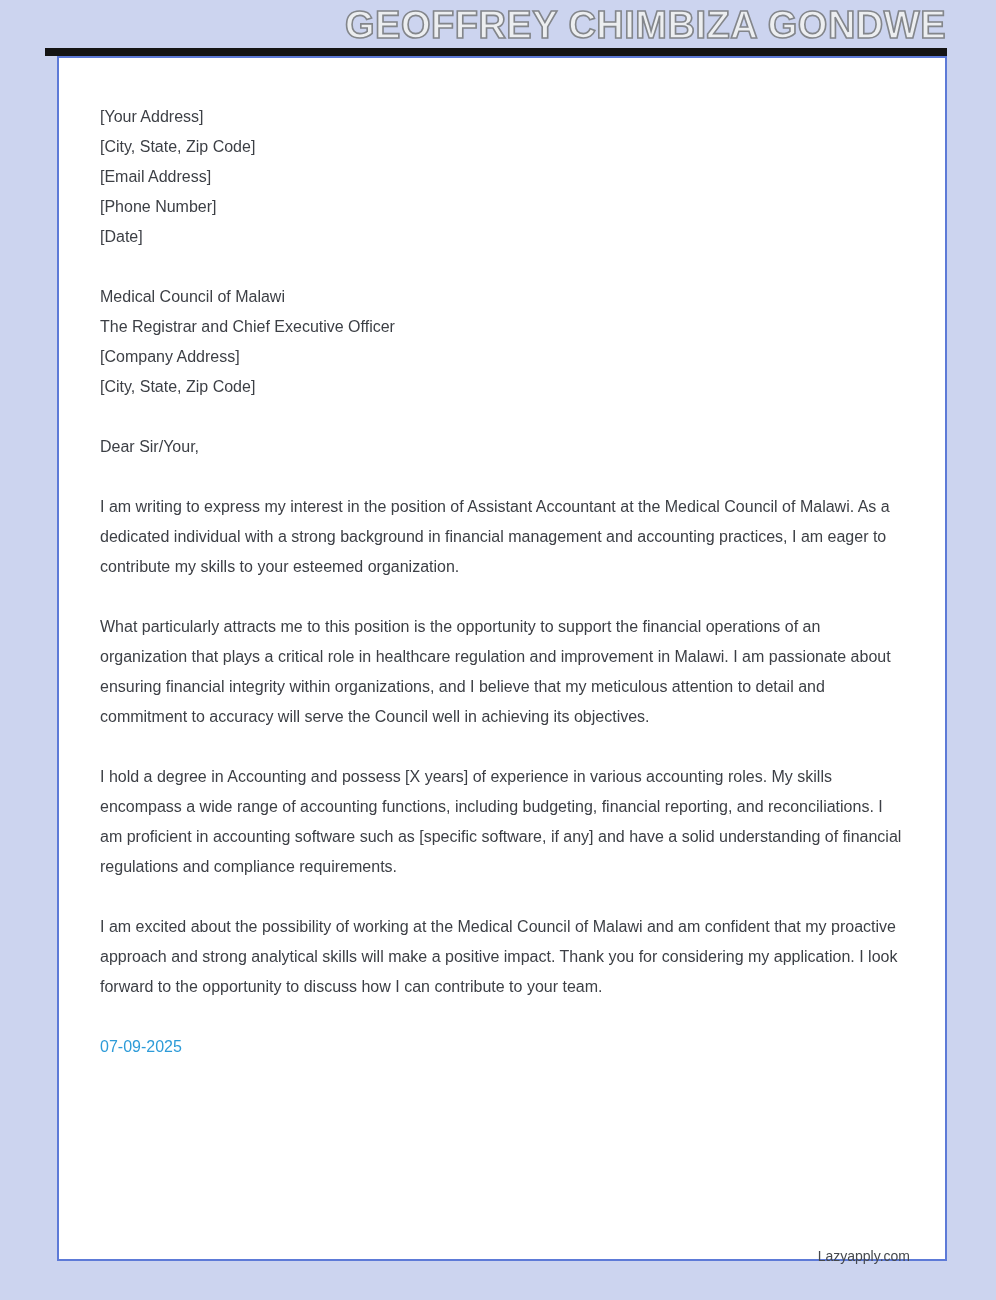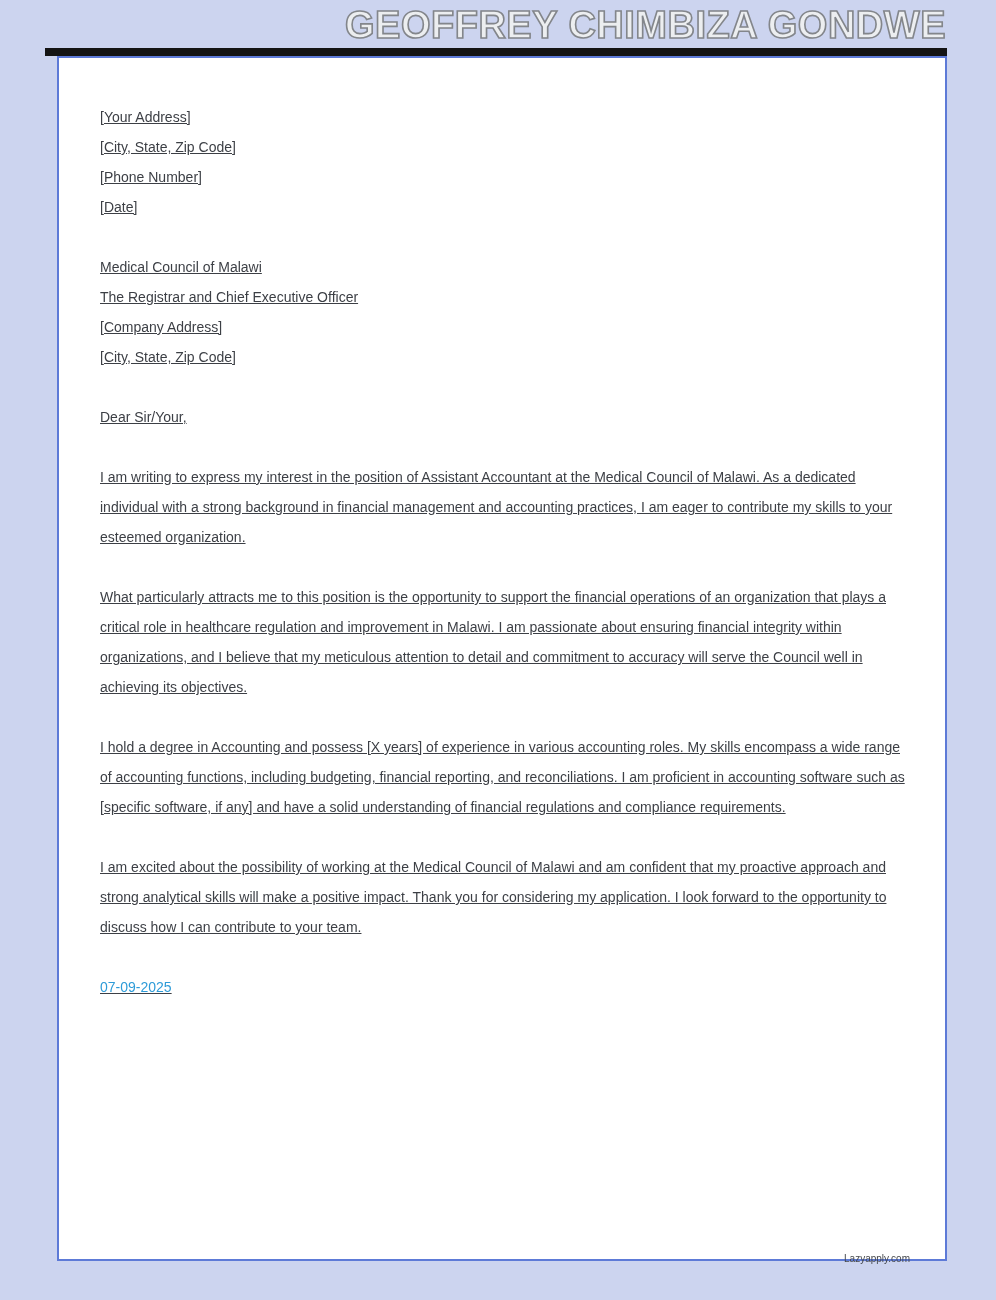--- a/index.html
+++ b/index.html
@@ -37,23 +37,22 @@
     background: #141414;
   }
   .page {
     margin: 0 49px 0 57px;
     min-height: 1205px;
     background: #ffffff;
     border: 2px solid #5d7ad7;
     box-sizing: border-box;
     padding: 44px 40px 20px 41px;
     color: #3c3f45;
-    font-size: 14px;
+    font-size: 16px;
     line-height: 30px;
-    text-decoration: underline;
   }
   .block {
     margin: 0 0 30px 0;
   }
   .block.tight {
     margin: 0 0 10px 0;
   }
   .page p {
     margin: 0 0 30px 0;
   }
@@ -61,38 +60,39 @@
     min-height: 30px;
   }
   .letter-date {
     color: #2d9bd8;
     margin-top: 0;
   }
   .watermark {
     position: absolute;
     right: 86px;
     bottom: 36px;
-    font-size: 10px;
+    font-size: 14px;
     color: #45484d;
   }
 </style>
 </head>
 <body>
 
 <div class="header">
   <span class="header-title">GEOFFREY CHIMBIZA GONDWE</span>
 </div>
 
 <div class="divider-bar"></div>
 
 <div class="page">
 
   <div class="block">
     <div class="line">[Your Address]</div>
     <div class="line">[City, State, Zip Code]</div>
+    <div class="line">[Email Address]</div>
     <div class="line">[Phone Number]</div>
     <div class="line">[Date]</div>
   </div>
 
   <div class="block">
     <div class="line">Medical Council of Malawi</div>
     <div class="line">The Registrar and Chief Executive Officer</div>
     <div class="line">[Company Address]</div>
     <div class="line">[City, State, Zip Code]</div>
   </div>

